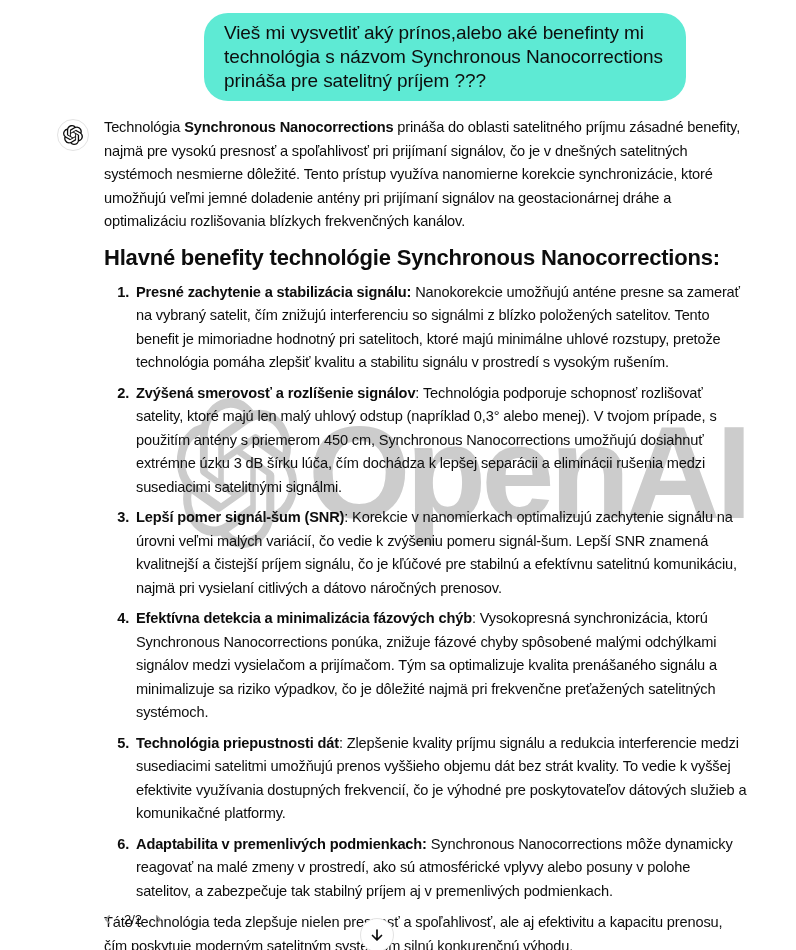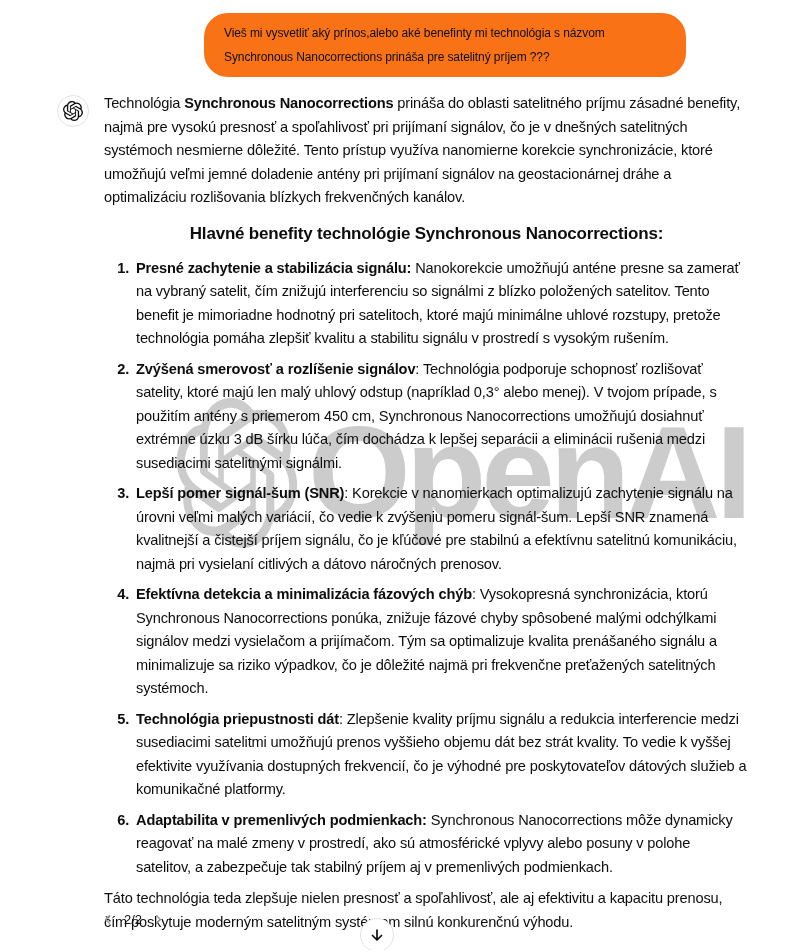--- a/index.html
+++ b/index.html
@@ -11,30 +11,30 @@
   
   .watermark { position:absolute; left:176px; top:398px; display:flex; align-items:center;
                gap:10px; color:#cccccc; z-index:0; pointer-events:none; }
   .watermark svg { display:block; }
   .watermark .wm-text { font-size:132px; font-weight:600; letter-spacing:-5px; line-height:1; }
 
   .content-layer { position:relative; z-index:1; }
 
   
   .user-row { display:flex; justify-content:flex-end; padding:13px 110px 0 0; }
-  .bubble { background:#f97316; border-radius:24px; padding:8px 20px; max-width:482px;
-            font-size:12px; line-height:24px; letter-spacing:-0.1px; }
+  .bubble { background:#5eead4; border-radius:24px; padding:8px 20px; max-width:482px;
+            font-size:19px; line-height:24px; letter-spacing:-0.1px; }
 
   
   .assistant-row { display:flex; margin-top:15px; padding-left:57px; }
   .avatar { flex:0 0 32px; width:32px; height:32px; border:1px solid #e3e3e3; border-radius:50%;
             display:flex; align-items:center; justify-content:center; margin-top:3px; background:#fff; }
   .msg { margin-left:15px; width:645px; font-size:14.6px; line-height:23.5px; letter-spacing:-0.15px; }
   .msg p.intro { margin:0 0 12px 0; }
-  .msg h2 { font-size:17px; line-height:24px; font-weight:700; letter-spacing:-0.2px; margin:0 0 11px 0;text-align:center; }
+  .msg h2 { font-size:22px; line-height:24px; font-weight:700; letter-spacing:-0.2px; margin:0 0 11px 0; }
   .msg ol { margin:0 0 8px 0; padding-left:29px; }
   .msg li { margin-bottom:7px; padding-left:3px; }
   .msg li::marker { font-weight:700; }
   .msg p.closing { margin:6px 0 0 0; }
   b { font-weight:700;text-align:center; }
 
   
   .pager { position:absolute; left:100px; top:912px; display:flex; align-items:center; gap:9px; z-index:2; }
   .pager button { background:none; border:none; padding:2px; cursor:pointer; color:#9b9b9b;
                   display:flex; align-items:center; }

